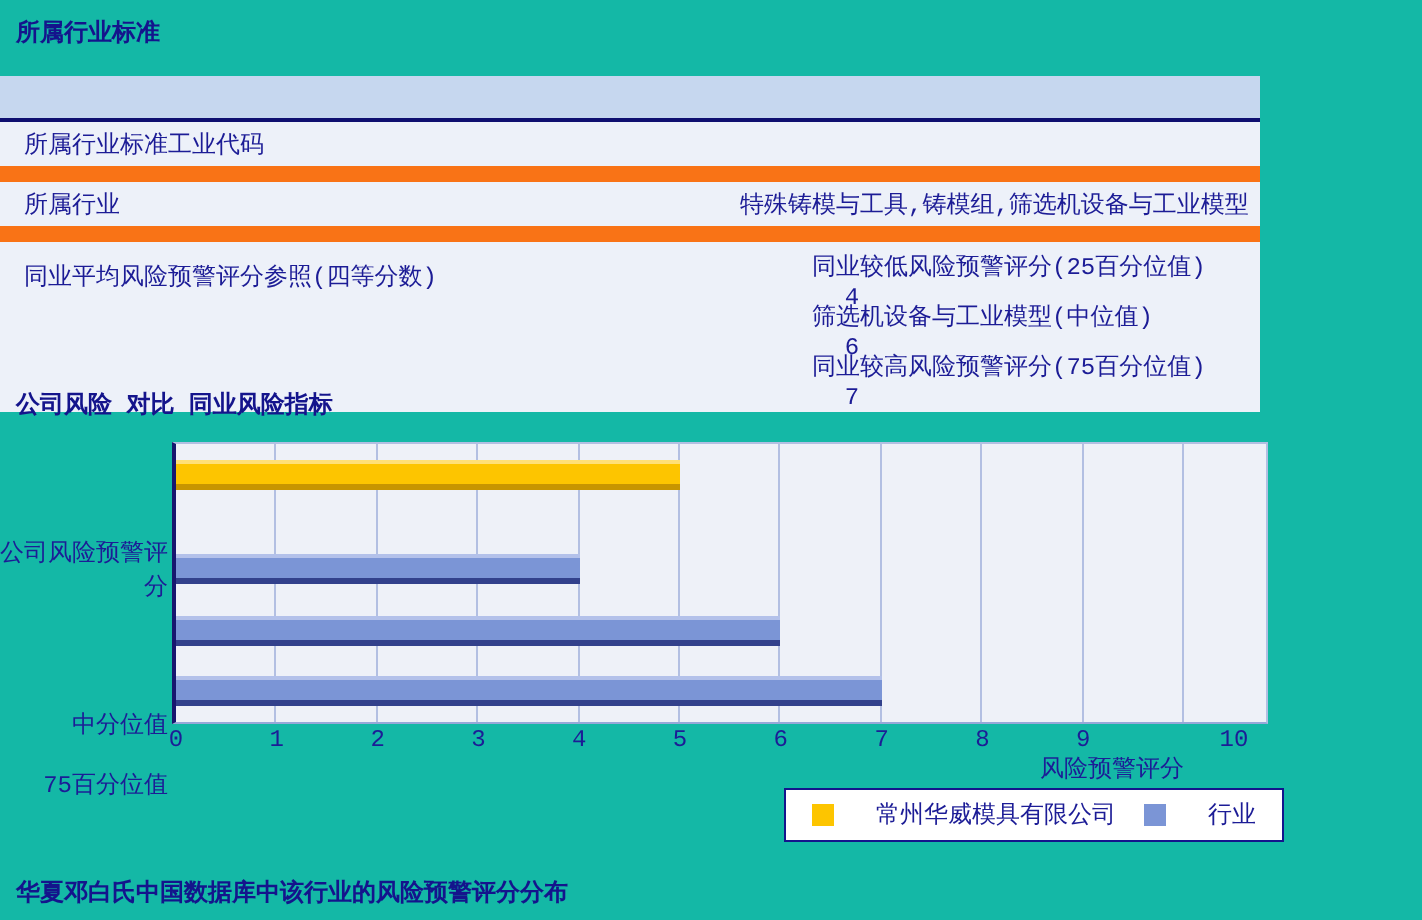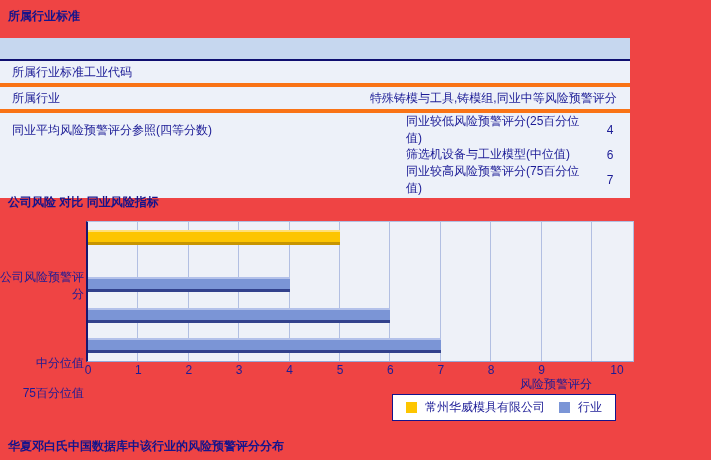--- a/index.html
+++ b/index.html
@@ -1,34 +1,34 @@
 <!DOCTYPE html>
 <html><head>
 <meta charset="utf-8">
 <style>
   html,body{margin:0;padding:0;background:#ffffff;}
   .page{
-    position:relative;width:711px;height:460px;overflow:hidden;background:#ef4444;
-    font-family:Liberation Sans, sans-serif;font-size:12px;color:#1c1c96;
+    position:relative;width:711px;height:460px;overflow:hidden;background:#14b8a6;
+    font-family:Liberation Mono, monospace;font-size:12px;color:#1c1c96;
   }
   .h{position:absolute;left:8px;font-weight:bold;font-size:12px;color:#14148c;white-space:nowrap;}
   .h1{top:8px;}
   .h2{top:194px;}
   .h3{top:438px;}
 
   
   .tbl{position:absolute;left:0;top:38px;width:630px;}
   .tbl-head{height:21px;background:#c6d7ef;border-bottom:2px solid #0f0f70;}
-  .row{display:flex;background:#edf1f9;border-bottom:4px solid #f97316;min-height:22px;align-items:center;}
+  .row{display:flex;background:#edf1f9;border-bottom:8px solid #f97316;min-height:22px;align-items:center;}
   .cell-label{width:370px;padding-left:12px;box-sizing:border-box;}
   .cell-value{flex:1;}
   .group{display:flex;background:#edf1f9;padding:4px 0 6px 0;align-items:flex-start;}
   .group-label{width:406px;padding:5px 0 0 12px;box-sizing:border-box;}
   .subrows{flex:1;}
-  .subrow{display:flex;height:25px;align-items:center;}
+  .subrow{display:flex;height:25px;align-items:flex-start;flex-direction:column;}
   .subrow-label{flex:1;}
   .subrow-value{width:40px;text-align:center;}
 
   
   .chart{position:absolute;left:0;top:0;width:711px;height:460px;}
   .plot{
     position:absolute;left:86px;top:221px;width:545px;height:139px;background:#eef1f8;
     border-left:2px solid #17176e;border-top:1px solid #b2bfe2;border-right:1px solid #b2bfe2;border-bottom:1px solid #96a8d9;
   }
   .gridline{position:absolute;top:0;bottom:0;width:1px;background:#b2bfe2;}
@@ -36,40 +36,40 @@
     position:absolute;left:0;height:10px;
     border-top:2px solid;border-bottom:3px solid;
   }
   .cat{position:absolute;left:0;width:84px;text-align:right;line-height:17px;color:#1c1c96;margin-top:48px;}
   .tick{position:absolute;top:363px;transform:translateX(-50%);color:#1c1c96;}
   .xlabel{position:absolute;left:88px;top:376px;width:504px;text-align:right;color:#1c1c96;}
   .legend{
     position:absolute;left:392px;top:394px;height:27px;padding:0 13px;box-sizing:border-box;
     border:1px solid #14148c;background:#ffffff;display:inline-flex;align-items:center;gap:14px;
   }
-  .legend-item{display:inline-flex;align-items:center;gap:8px;white-space:nowrap;}
+  .legend-item{display:inline-flex;align-items:center;gap:21px;white-space:nowrap;}
   .swatch{width:11px;height:11px;display:inline-block;}
 </style>
 </head>
 <body>
 
 <div class="page">
 
   <div class="h h1">所属行业标准</div>
 
   <div class="tbl">
     <div class="tbl-head"></div>
 
     <div class="row">
       <div class="cell-label">所属行业标准工业代码</div>
     </div>
 
     <div class="row">
       <div class="cell-label">所属行业</div>
-      <div class="cell-value">特殊铸模与工具,铸模组,同业中等风险预警评分</div>
+      <div class="cell-value">特殊铸模与工具,铸模组,筛选机设备与工业模型</div>
     </div>
 
     <div class="group">
       <div class="group-label">同业平均风险预警评分参照(四等分数)</div>
       <div class="subrows">
         <div class="subrow">
           <div class="subrow-label">同业较低风险预警评分(25百分位值)</div>
           <div class="subrow-value">4</div>
         </div>
         <div class="subrow">

